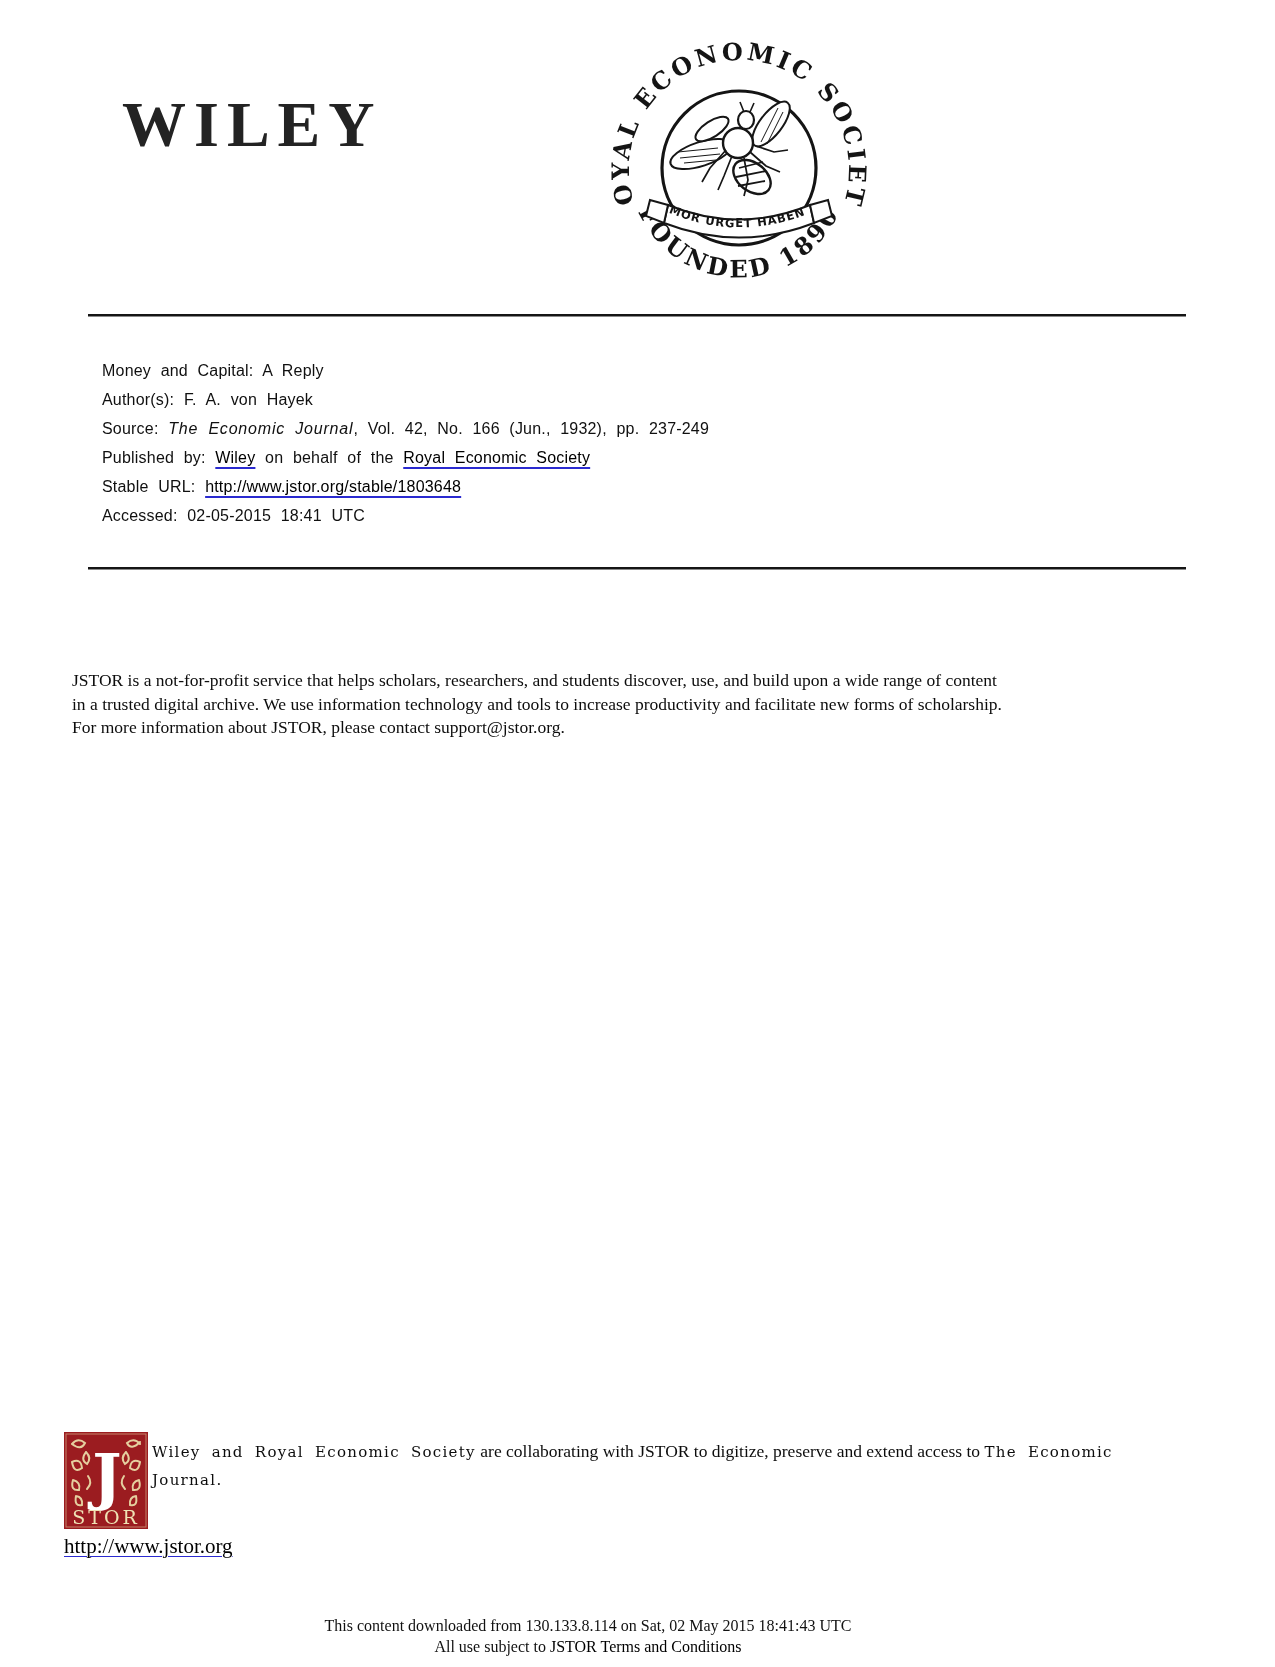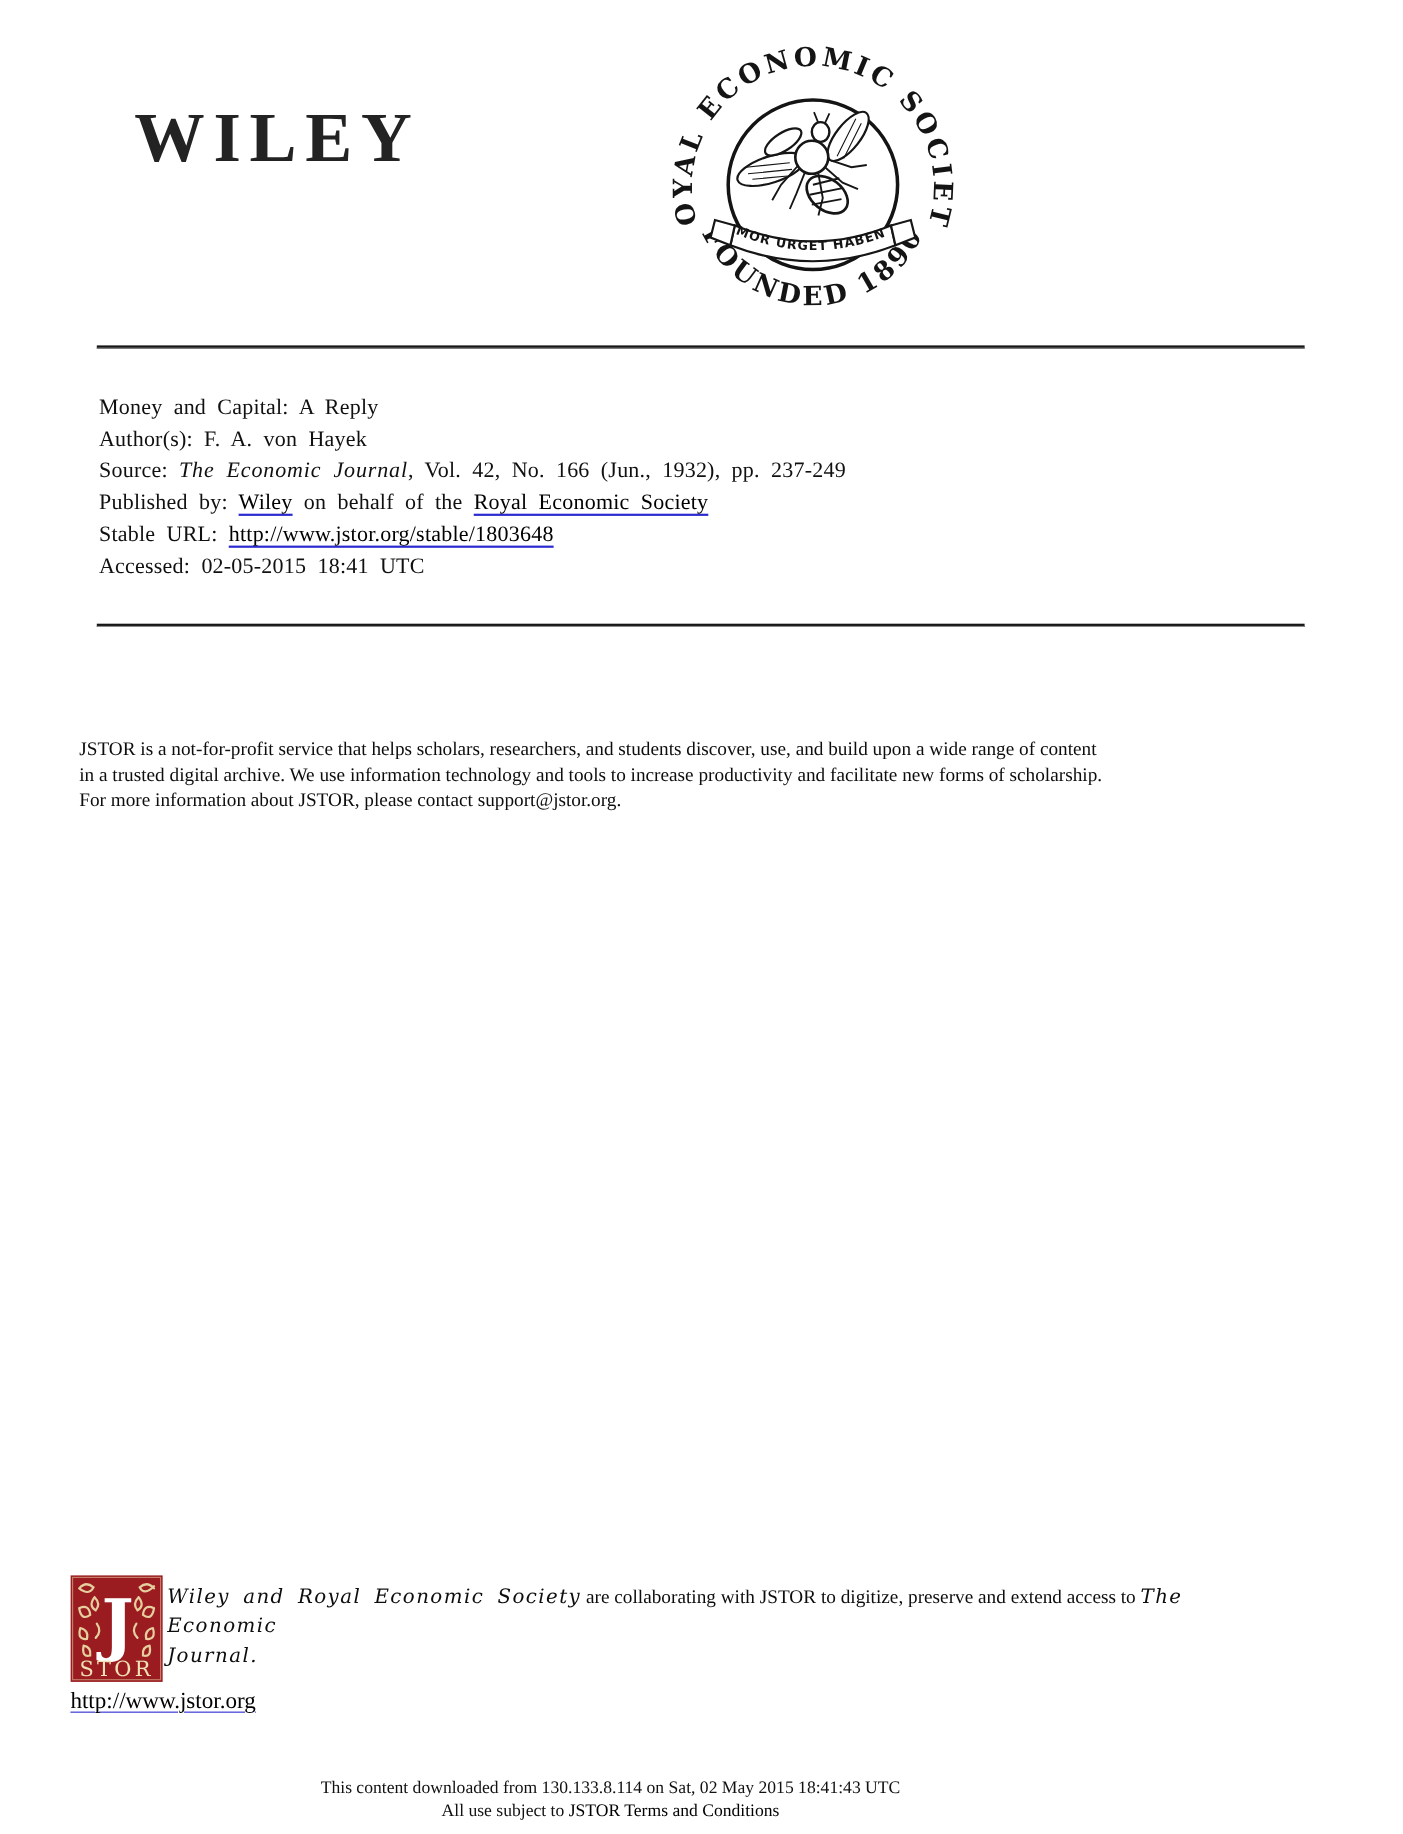--- a/index.html
+++ b/index.html
@@ -16,23 +16,23 @@
     font-size:64px; font-weight:600; letter-spacing:8px; color:#232323;
   }
   .seal { position:absolute; left:598px; top:30px; width:282px; height:272px; }
 
   .rule { position:absolute; left:88px; width:1098px; height:2px; background:#151515; border-bottom:1px solid #8a8a8a; }
   .rule-1 { top:314px; }
   .rule-2 { top:567px; }
 
   
   .citation {
-    position:absolute; left:90px; top:356px;
-    font-family:Liberation Serif, serif;
-    font-size:20px; line-height:29px; color:#101010;
+    position:absolute; left:102px; top:356px;
+    font-family:Liberation Sans, sans-serif;
+    font-size:16px; line-height:29px; color:#101010;
     letter-spacing:0.2px; word-spacing:5px; white-space:nowrap;
   }
   .citation i { letter-spacing:0.8px; }
   .ulink {
     color:#000; cursor:pointer; text-decoration:underline;
     text-decoration-color:#2a2ad0; text-decoration-thickness:2px; text-underline-offset:4px;
   }
   .plink {
     color:#000; cursor:pointer; text-decoration:underline;
     text-decoration-color:#2a2ad0; text-decoration-thickness:1.4px; text-underline-offset:3px;
@@ -48,29 +48,29 @@
     font-size:17.5px; line-height:23.5px;
   }
 
   
   .jstor-logo { position:absolute; left:64px; top:1432px; width:84px; height:97px; }
   .collab {
     position:absolute; left:152px; top:1438px; width:1015px;
     font-size:17.5px; line-height:27px;
   }
   .tw-italic {
-    font-family:"DejaVu Serif", serif; font-style:italic;
-    letter-spacing:1.3px; word-spacing:5px; font-size:18px;
+    font-family:"DejaVu Serif", serif; 
+    letter-spacing:1.3px; word-spacing:5px; font-size:15px;
   }
   .site-link-wrap { position:absolute; left:64px; top:1534px; font-size:21px; }
 
   
   .footer {
     position:absolute; left:0; top:1615px; width:1110px;
-    text-align:center; font-size:16px; line-height:21px; color:#111;
+    text-align:center; font-size:16px; line-height:21px; color:#111;padding-left:33px;
   }
   .bluelink {
     color:#000000; cursor:pointer; 
     text-decoration-color:#2121ce; text-underline-offset:2px;
   }
 </style>
 </head>
 <body>
 
 <div class="page">

